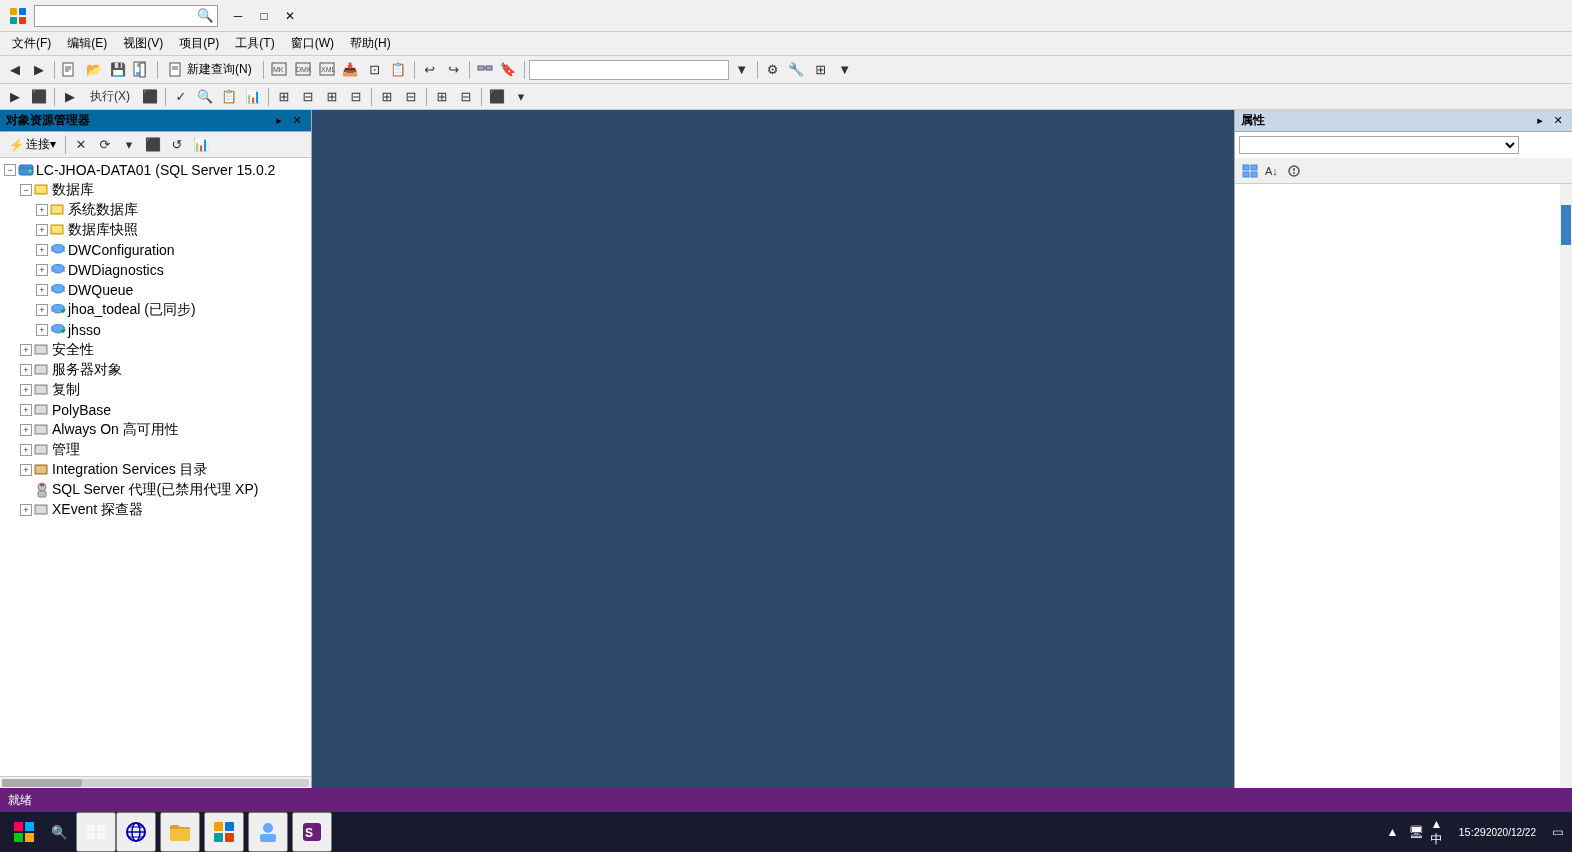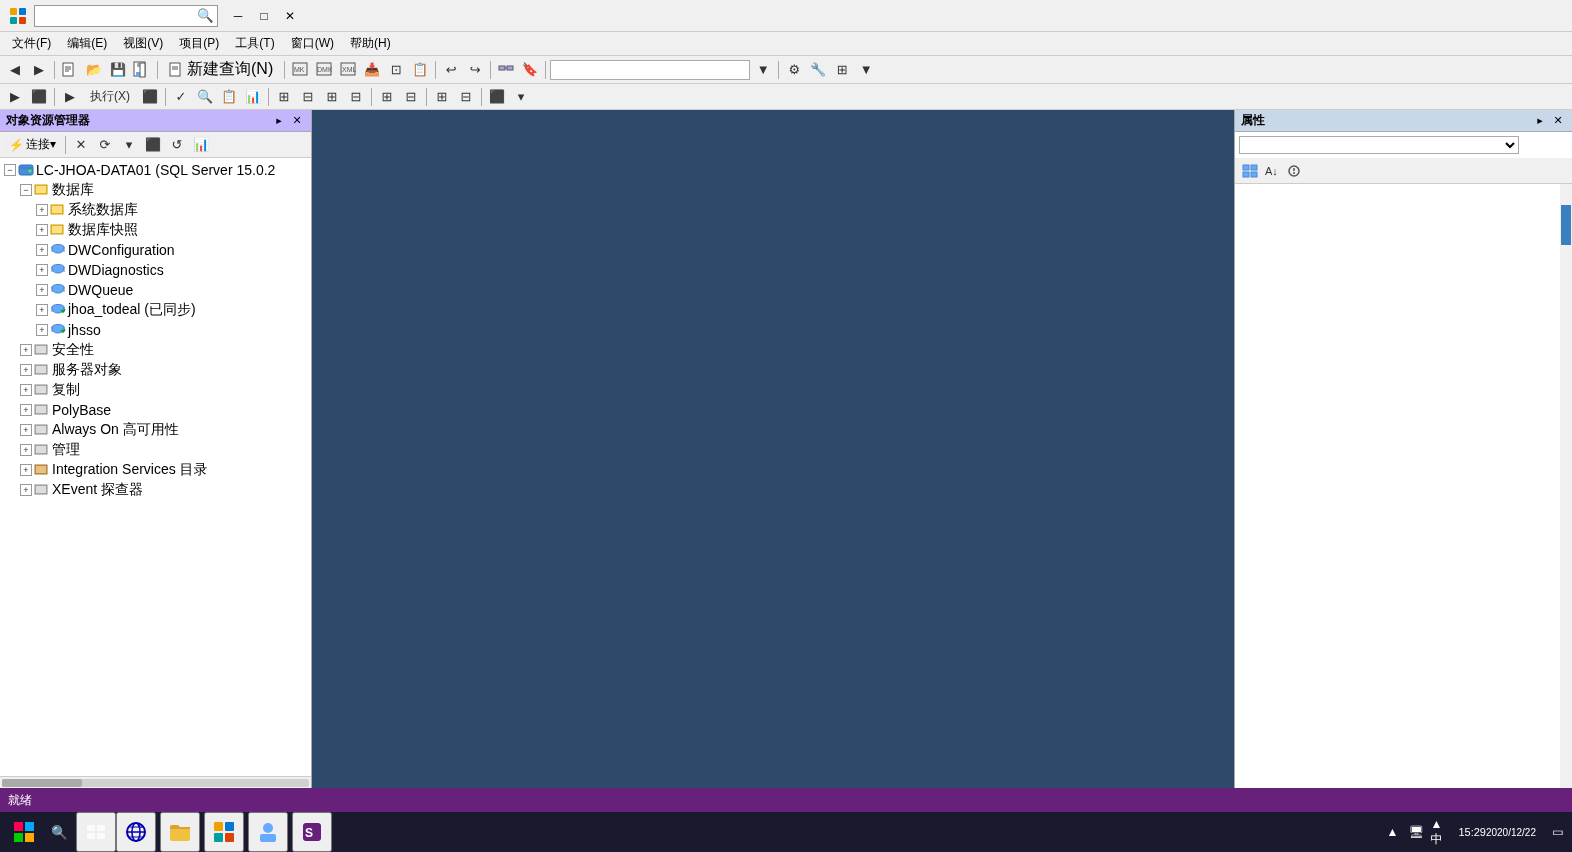--- a/index.html
+++ b/index.html
@@ -69,41 +69,41 @@
       font-size: 13px; color: #333;
     }
     .tb-sep { width: 1px; height: 18px; background: #aaa; margin: 0 2px; }
     .tb-dropdown {
       height: 20px; border: 1px solid #aaa; font-size: 12px; padding: 0 2px;
       background: white; width: 200px;
     }
     .tb-new-query {
       display: flex; align-items: center; gap: 2px;
       background: transparent; border: 1px solid transparent;
-      cursor: pointer; padding: 2px 6px; font-size: 16px;
+      cursor: pointer; padding: 2px 6px; font-size: 12px;
     }
 
     
     .main-area {
       flex: 1;
       display: flex;
       overflow: hidden;
     }
 
     
     .oe-panel {
       width: 312px;
       background: white;
       border-right: 1px solid #aaa;
       display: flex;
       flex-direction: column;
       flex-shrink: 0;
     }
     .oe-header {
-      background: #c4b5fd;
+      background: #0369a1;
       height: 22px;
       display: flex;
       align-items: center;
       padding: 0 6px;
       border-bottom: 1px solid #aaa;
       font-size: 12px;
       font-weight: bold;
     }
     .oe-header-title { flex: 1; }
     .oe-header-btns { display: flex; gap: 2px; }
@@ -599,20 +599,31 @@
         <div class="expand-box">+</div>
         <div class="tree-icon">
           <svg width="16" height="16" viewBox="0 0 16 16">
             <rect x="1" y="3" width="12" height="9" fill="#d4a060" stroke="#a07030" stroke-width="1"></rect>
             <rect x="2" y="4" width="10" height="7" fill="#e8c080"></rect>
           </svg>
         </div>
         <span class="tree-label">Integration Services 目录</span>
       </div>
 
+      <div class="tree-node indent-1">
+        <div style="width:14px; flex-shrink:0;"></div>
+        <div class="tree-icon">
+          <svg width="16" height="16" viewBox="0 0 16 16">
+            <circle cx="8" cy="5" r="4" fill="#c0c0c0" stroke="#888" stroke-width="1"></circle>
+            <rect x="4" y="9" width="8" height="6" rx="1" fill="#c0c0c0" stroke="#888" stroke-width="1"></rect>
+            <line x1="6" y1="3" x2="10" y2="3" stroke="#e00" stroke-width="1.5"></line>
+          </svg>
+        </div>
+        <span class="tree-label">SQL Server 代理(已禁用代理 XP)</span>
+      </div>
 
       <div class="tree-node indent-1">
         <div class="expand-box">+</div>
         <div class="tree-icon">
           <svg width="16" height="16" viewBox="0 0 16 16">
             <rect x="1" y="3" width="12" height="9" fill="#c0c0c0" stroke="#888" stroke-width="1"></rect>
             <rect x="2" y="4" width="10" height="7" fill="#ddd"></rect>
           </svg>
         </div>
         <span class="tree-label">XEvent 探查器</span>

